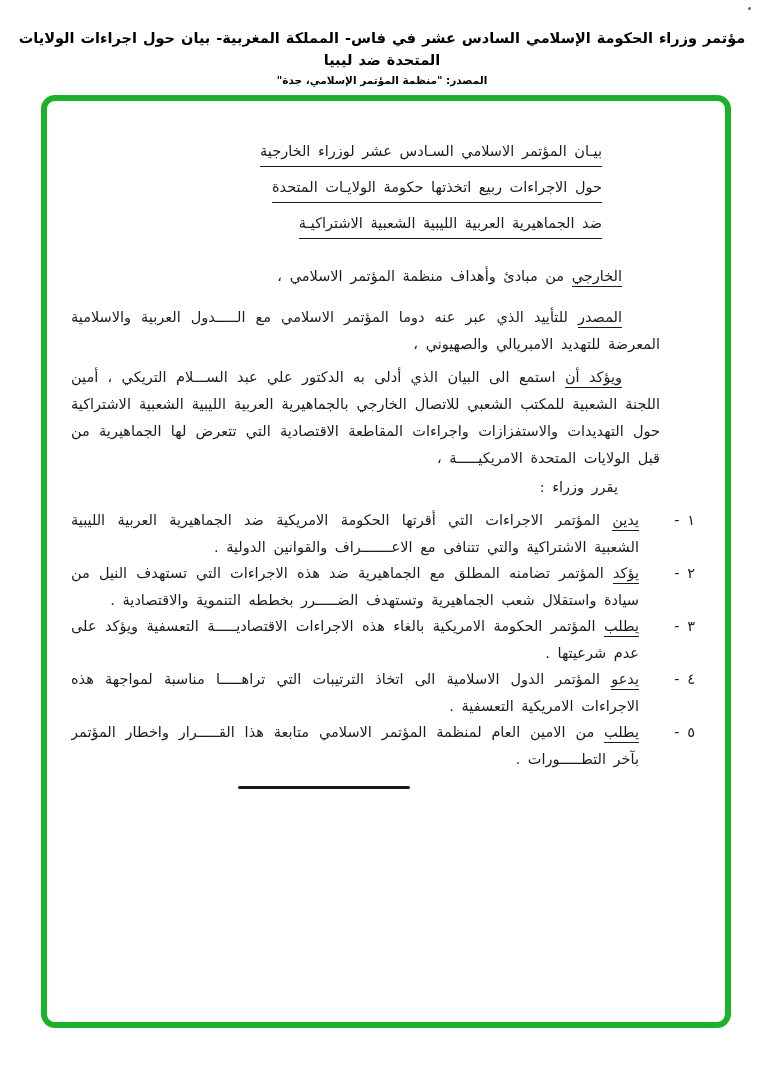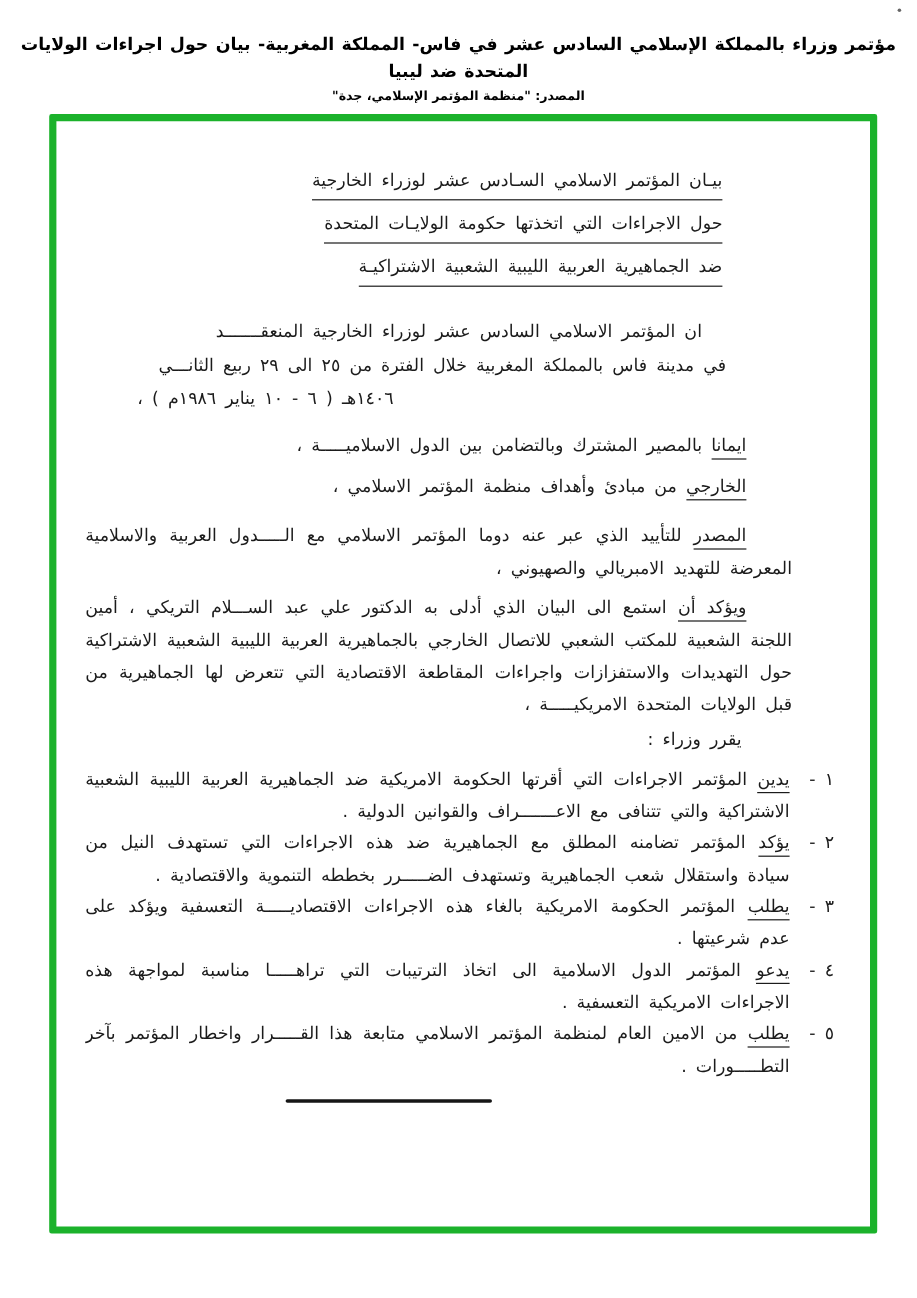--- a/index.html
+++ b/index.html
@@ -10,21 +10,21 @@
   }
   :root{--green:#1bb22b;--ink:#1b1b1b;}
   .header{position:absolute;top:0;left:0;width:764px;text-align:center;direction:rtl;}
   .header .h1{
     margin-top:27px;font-size:14.5px;font-weight:bold;color:#000;
     letter-spacing:0px;word-spacing:1px;line-height:22px;
   }
   .header .h2{margin-top:3px;font-size:10.5px;font-weight:bold;color:#000;}
   .frame{
     position:absolute;left:41px;top:95px;width:690px;height:933px;
-    border:6px solid var(--green);border-radius:2px;box-sizing:border-box;
+    border:6px solid var(--green);border-radius:14px;box-sizing:border-box;
     background:#fff;
   }
   .doc{
     position:absolute;top:0;bottom:0;left:24px;right:30px;
     direction:rtl;text-align:right;overflow:hidden;
     padding-top:40px;font-size:14.5px;color:var(--ink);
     word-spacing:3px;
   }
   .title-block{margin-bottom:24px;margin-right:93px;}
   .t-line{line-height:20px;margin-bottom:10px;white-space:nowrap;}
@@ -42,57 +42,51 @@
   }
   .clause.c1{margin-bottom:14px;}
   .clause.c2{margin-bottom:6px;}
   .clause.c3{margin-bottom:2px;}
   .lead{border-bottom:1px solid #1b1b1b;padding-bottom:2px;}
   .decides{margin:0 77px 6px 0;line-height:27px;}
   .items{margin:0;}
   .item{display:flex;direction:rtl;line-height:26.5px;margin:0;}
   .item .num{flex:none;width:34px;text-align:right;}
   .item .itxt{
-    flex:1;margin-right:3px;text-align:justify;text-align-last:right;
+    flex:1;margin-right:22px;text-align:justify;text-align-last:right;
   }
   .divider{
     width:172px;height:3px;background:#161616;border-radius:2px;
     margin:14px 285px 0 0;
   }
   .artifact-dot{
     position:absolute;left:748px;top:7px;width:3px;height:3px;
     background:#666;border-radius:50%;
   }
 </style>
 </head>
 <body>
 
 <div class="header">
-  <div class="h1">مؤتمر وزراء بالمملكة الإسلامي السادس عشر في فاس- المملكة المغربية- بيان حول اجراءات الولايات المتحدة ضد ليبيا</div>
+  <div class="h1">مؤتمر وزراء الحكومة الإسلامي السادس عشر في فاس- المملكة المغربية- بيان حول اجراءات الولايات المتحدة ضد ليبيا</div>
   <div class="h2">المصدر: "منظمة المؤتمر الإسلامي، جدة"</div>
 </div>
 
 <div class="artifact-dot"></div>
 
 <div class="frame">
   <div class="doc">
 
     <div class="title-block">
       <div class="t-line"><span>بيـان المؤتمر الاسلامي السـادس عشر لوزراء الخارجية</span></div>
-      <div class="t-line"><span>حول الاجراءات التي اتخذتها حكومة الولايـات المتحدة</span></div>
+      <div class="t-line"><span>حول الاجراءات ربيع اتخذتها حكومة الولايـات المتحدة</span></div>
       <div class="t-line"><span>ضد الجماهيرية العربية الليبية الشعبية الاشتراكيـة</span></div>
     </div>
 
-    <p class="intro">
-      <span class="il il-0">ان المؤتمر الاسلامي السادس عشر لوزراء الخارجية المنعقـــــــد</span>
-      <span class="il il-1">في مدينة فاس بالمملكة المغربية خلال الفترة من ٢٥ الى ٢٩ ربيع الثانـــي</span>
-      <span class="il il-2">١٤٠٦هـ ( ٦ - ١٠ يناير ١٩٨٦م ) ،</span>
-    </p>
 
-    <p class="clause c0"><span class="lead">ايمانا</span><span> بالمصير المشترك وبالتضامن بين الدول الاسلاميـــــة ،</span></p>
 
     <p class="clause c1"><span class="lead">الخارجي</span><span> من مبادئ وأهداف منظمة المؤتمر الاسلامي ،</span></p>
 
     <p class="clause c2"><span class="lead">المصدر</span><span> للتأييد الذي عبر عنه دوما المؤتمر الاسلامي مع الـــــدول العربية والاسلامية المعرضة للتهديد الامبريالي والصهيوني ،</span></p>
 
     <p class="clause c3"><span class="lead">ويؤكد أن</span><span> استمع الى البيان الذي أدلى به الدكتور علي عبد الســـلام التريكي ، أمين اللجنة الشعبية للمكتب الشعبي للاتصال الخارجي بالجماهيرية العربية الليبية الشعبية الاشتراكية حول التهديدات والاستفزازات واجراءات المقاطعة الاقتصادية التي تتعرض لها الجماهيرية من قبل الولايات المتحدة الامريكيـــــة ،</span></p>
 
     <p class="decides">يقرر وزراء :</p>
 
     <div class="items">

